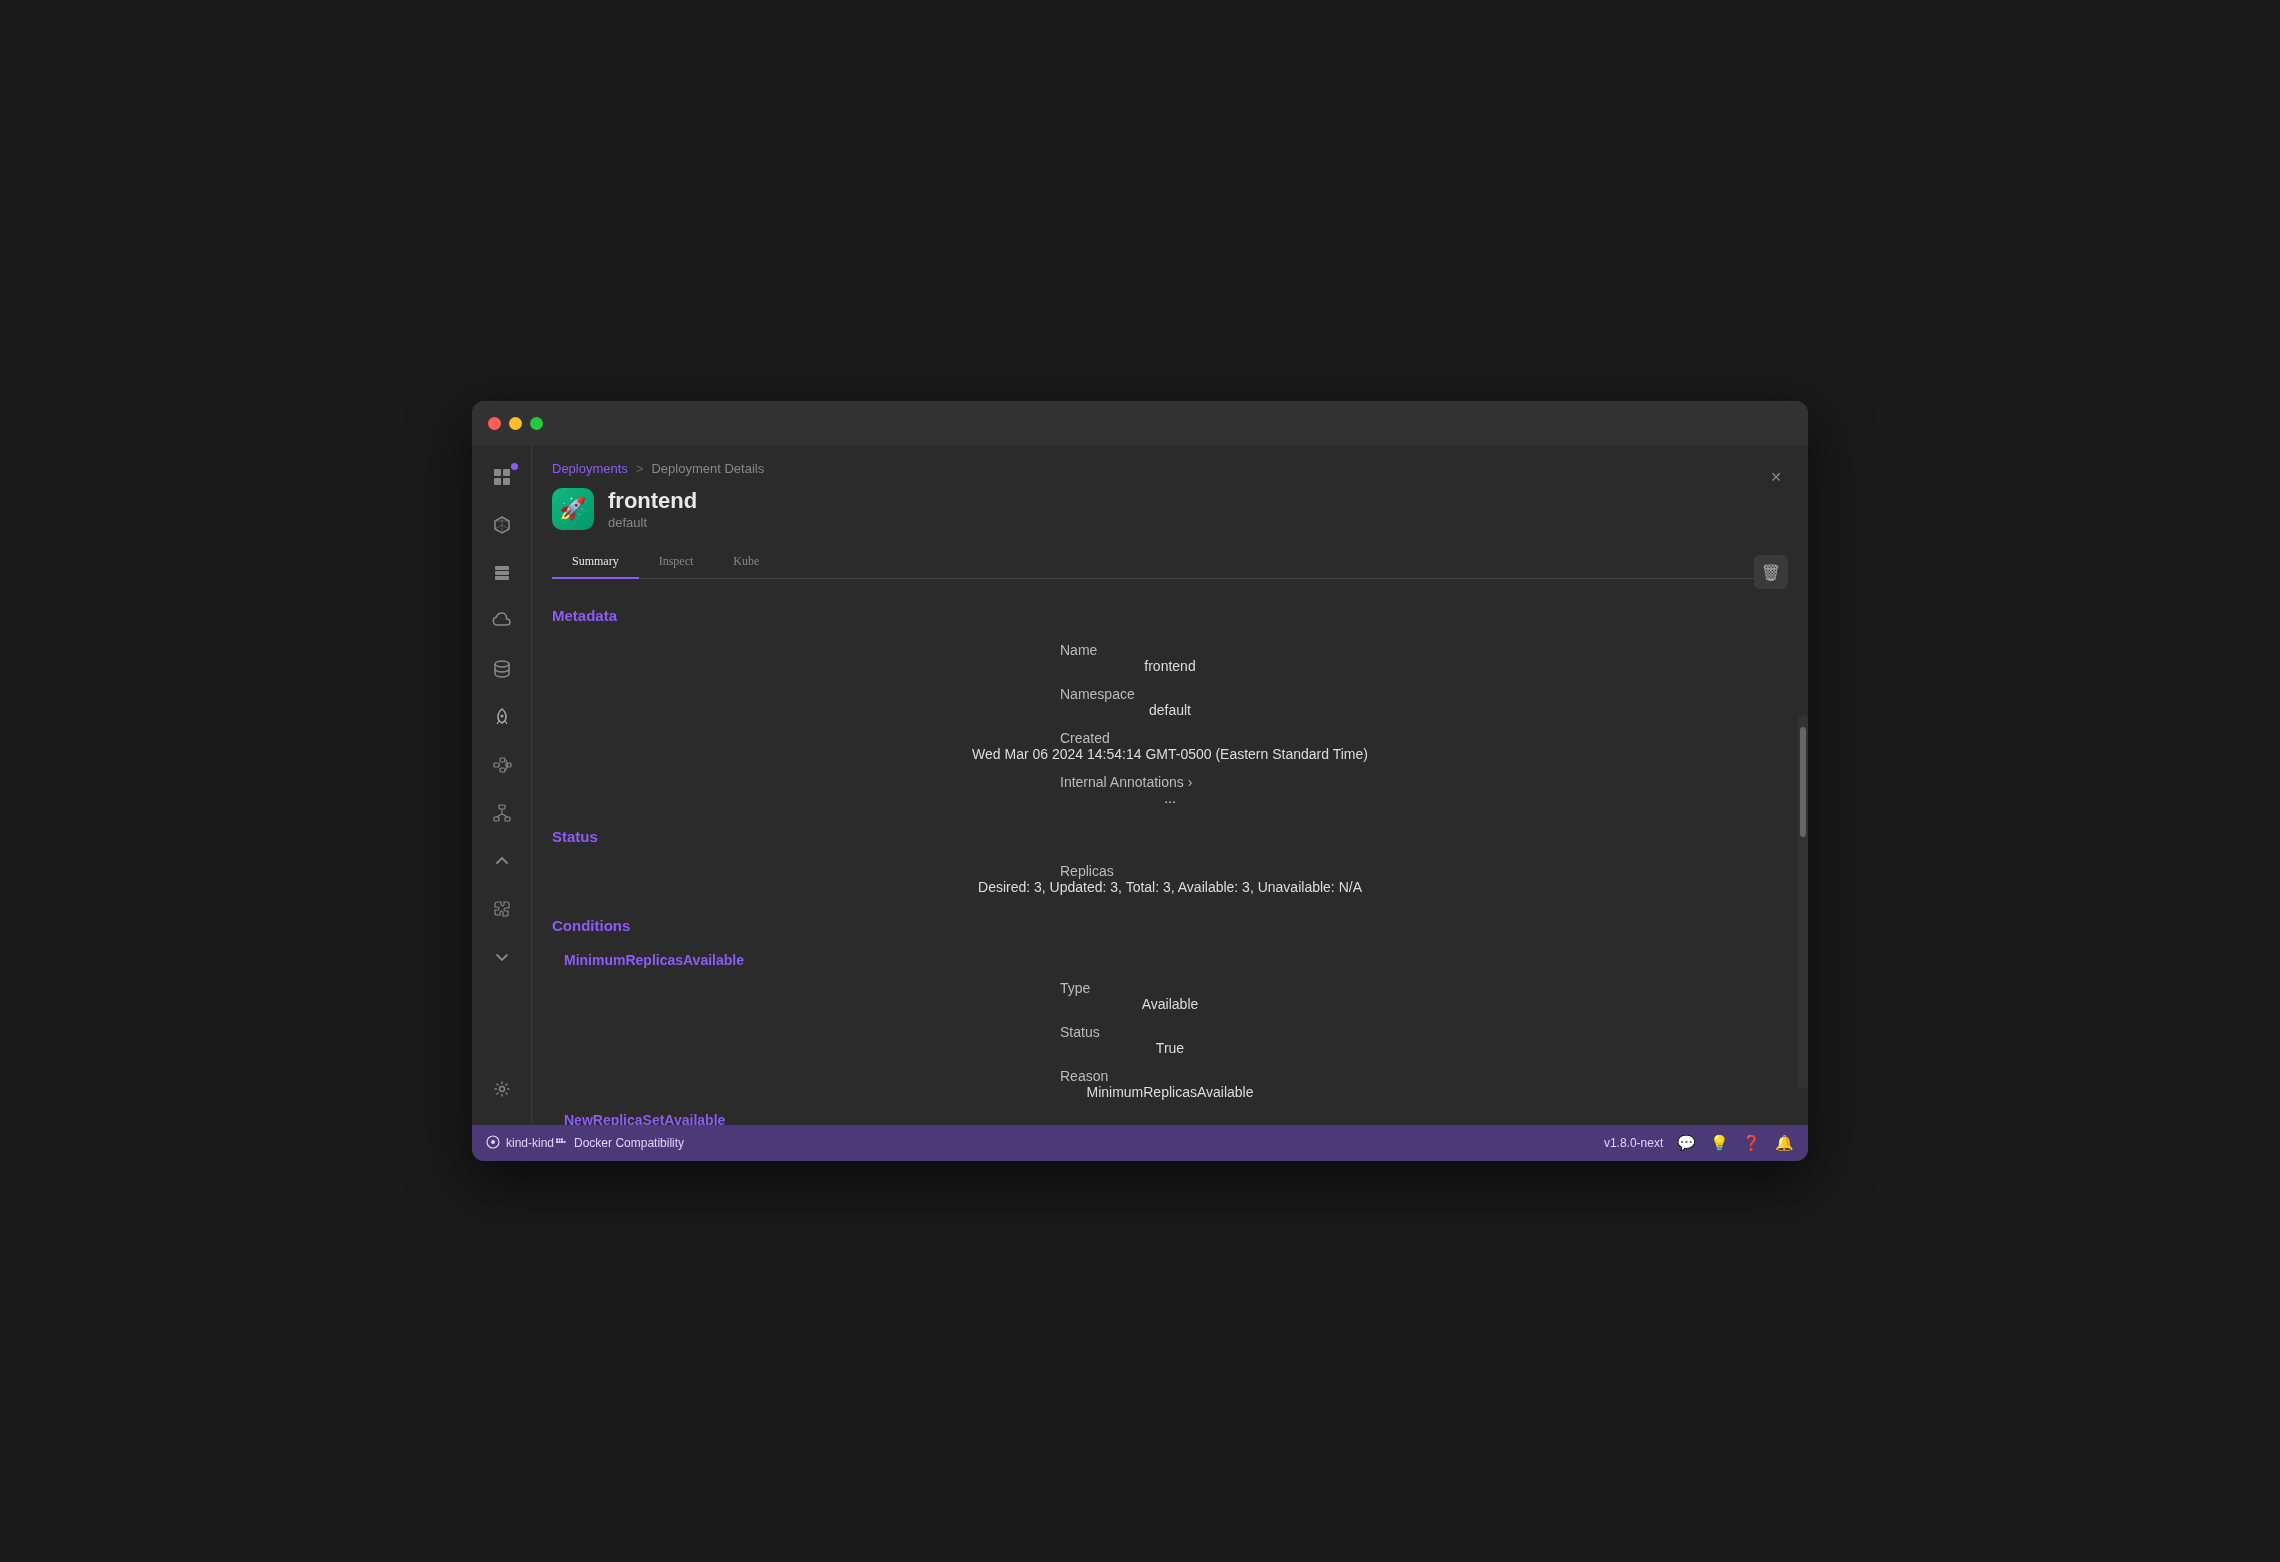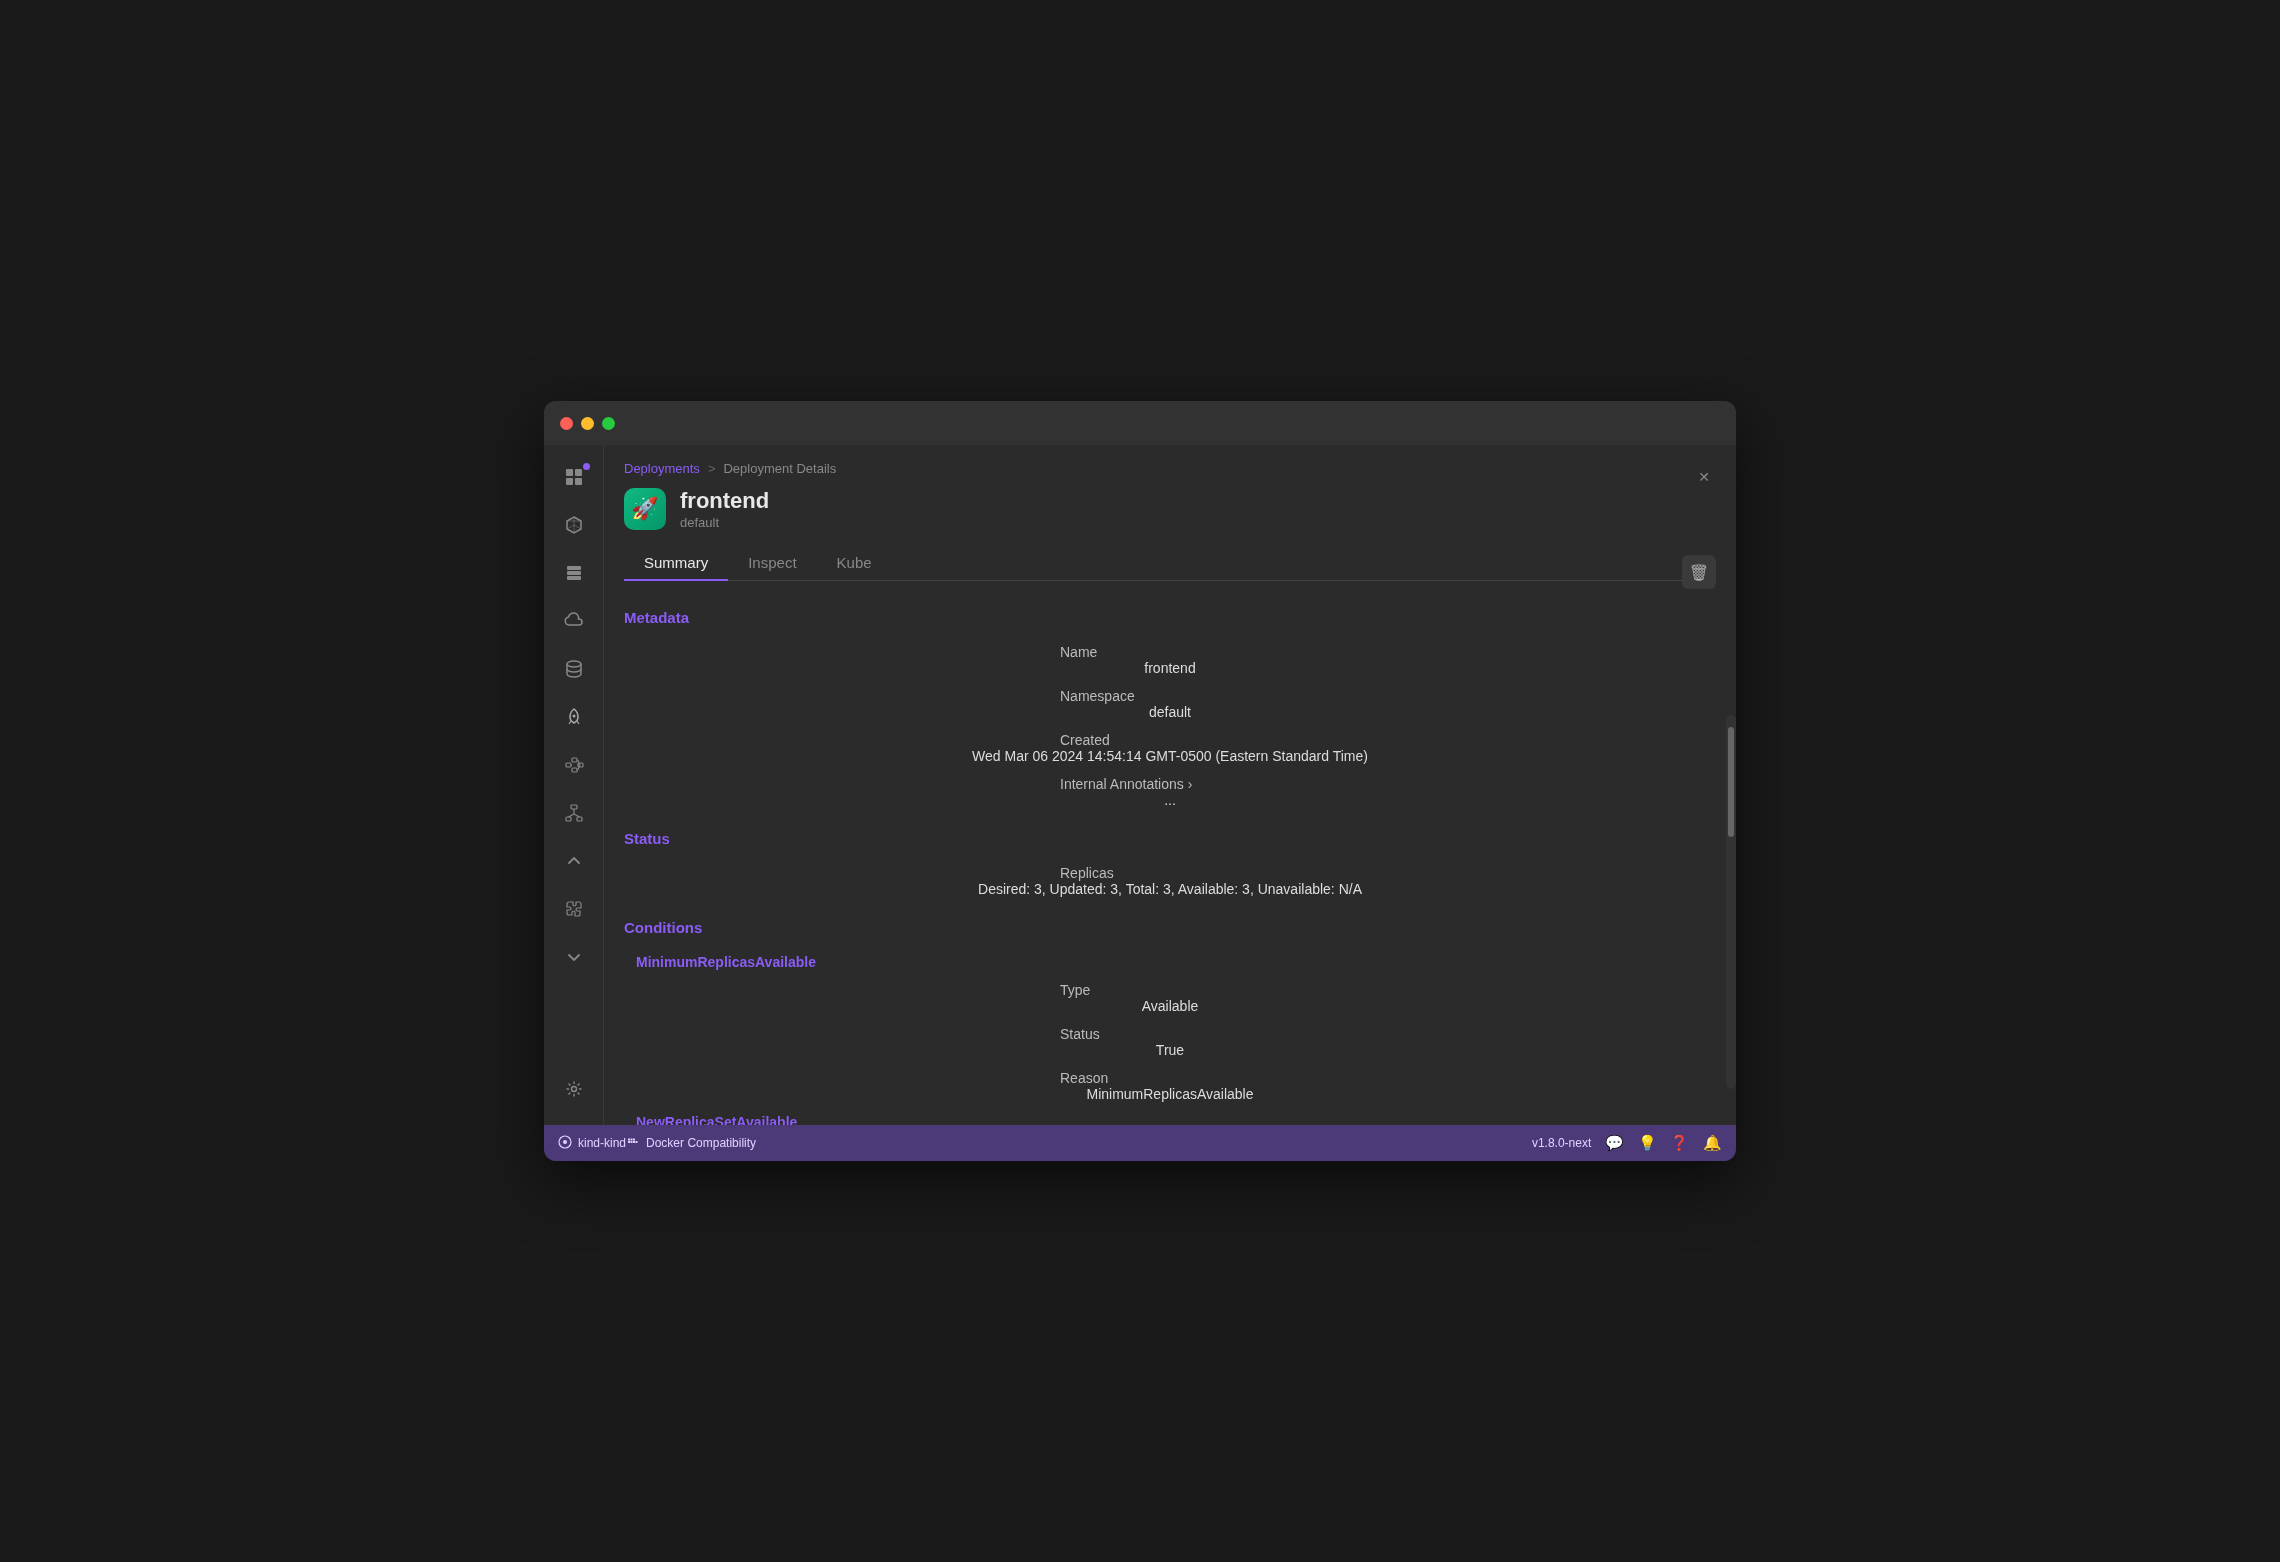--- a/index.html
+++ b/index.html
@@ -7,21 +7,21 @@
     body {
       background: #1a1a1a;
       display: flex;
       justify-content: center;
       align-items: center;
       min-height: 100vh;
       font-family: -apple-system, BlinkMacSystemFont, 'Segoe UI', sans-serif;
     }
 
     .window {
-      width: 1192px;
+      width: 1336px;
       height: 760px;
       background: #2b2b2b;
       border-radius: 12px;
       overflow: hidden;
       display: flex;
       flex-direction: column;
       box-shadow: 0 20px 60px rgba(0,0,0,0.6);
     }
 
     
@@ -205,25 +205,26 @@
 
     
     .tabs {
       display: flex;
       gap: 0;
       border-bottom: 1px solid #444;
     }
 
     .tab {
       padding: 8px 20px;
-      font-size: 15px;
+      font-size: 12px;
       color: #888;
       cursor: pointer;
       border-bottom: 2px solid transparent;
       margin-bottom: -1px;
+      font-family: Liberation Serif, serif;
     }
 
     .tab.active {
       color: #e8e8e8;
       border-bottom-color: #8b5cf6;
     }
 
     
     .panel-body {
       flex: 1;

